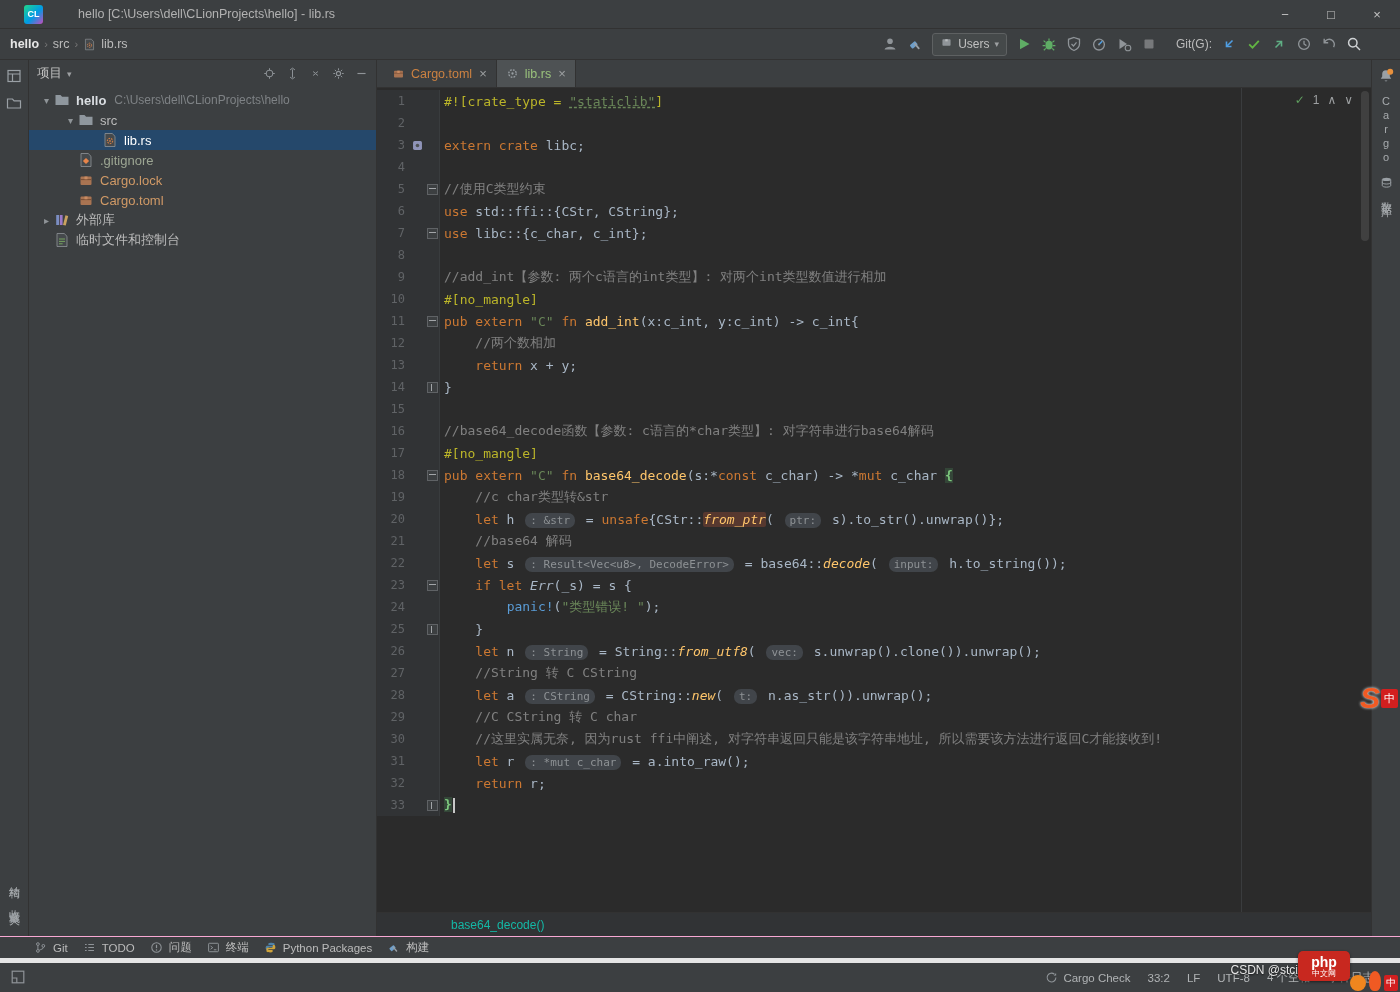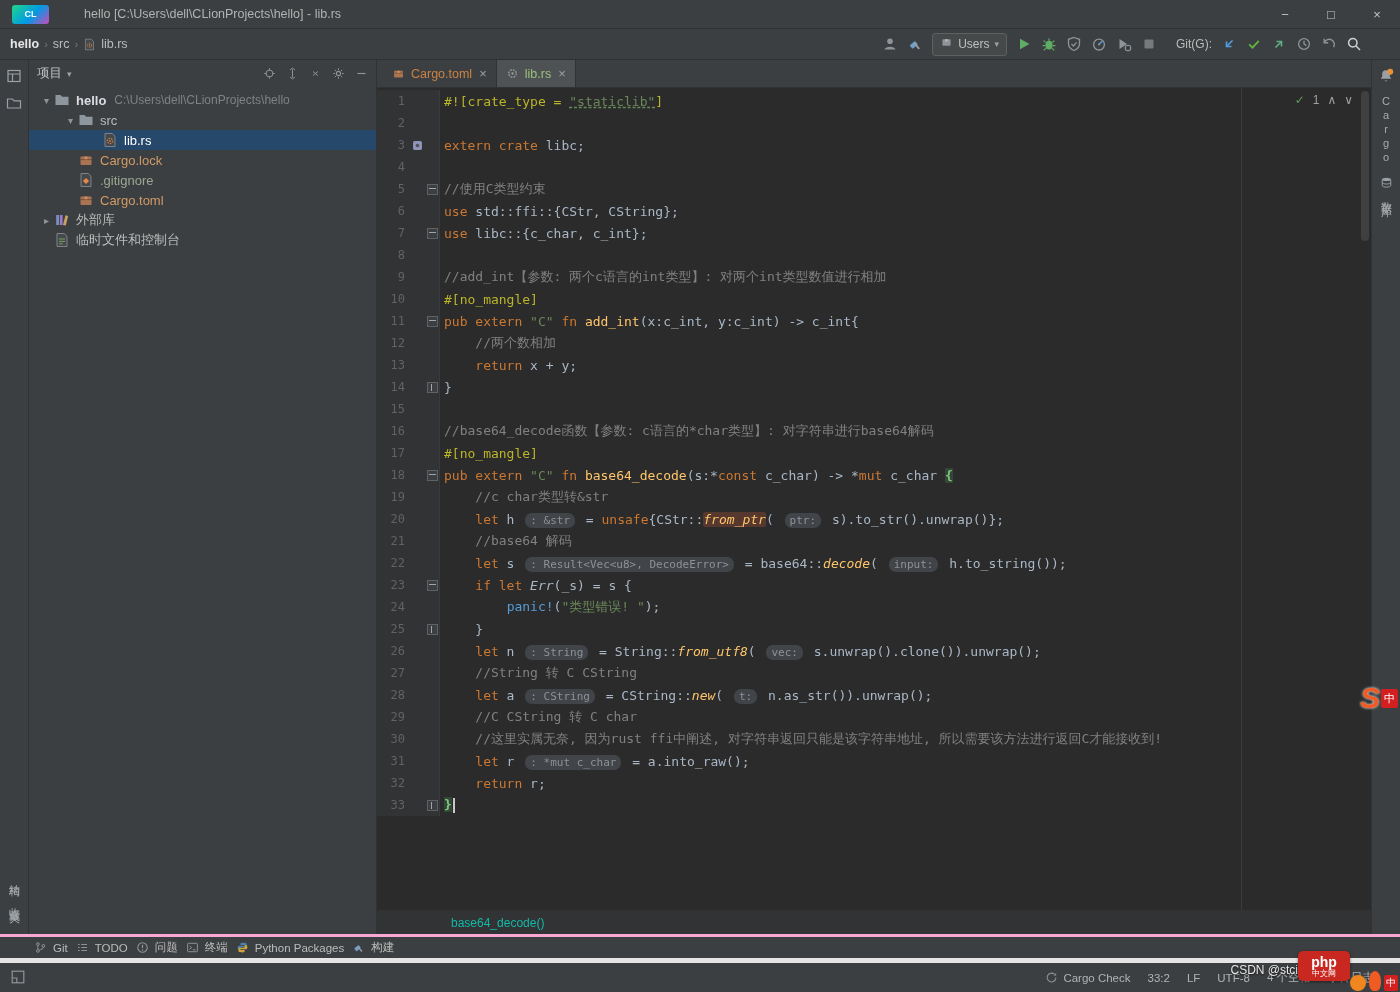--- a/index.html
+++ b/index.html
@@ -1,21 +1,21 @@
 <!DOCTYPE html>
 <html><head>
 <meta charset="utf-8">
 <style>
   html,body{margin:0;padding:0;background:#222;}
   body{width:1400px;height:992px;overflow:hidden;font-family:"Liberation Sans","DejaVu Sans",sans-serif;font-size:12px;color:#bbbbbb;position:relative;}
   .app{width:1400px;height:992px;display:flex;flex-direction:column;background:#3c3f41;position:relative;overflow:hidden;}
 
   
   .titlebar{height:28px;flex:0 0 28px;display:flex;align-items:center;background:#3c3f41;border-bottom:1px solid #323232;}
-  .logo{width:37px;height:19px;margin:0 9px 0 12px;border-radius:3px;background:linear-gradient(135deg,#21d789,#009ae5 55%,#c94bbc);color:#fff;font-weight:bold;font-size:9px;display:flex;align-items:center;justify-content:center;}
+  .logo{width:19px;height:19px;margin:0 9px 0 24px;border-radius:3px;background:linear-gradient(135deg,#21d789,#009ae5 55%,#c94bbc);color:#fff;font-weight:bold;font-size:9px;display:flex;align-items:center;justify-content:center;}
   .menubar{display:flex;height:100%;}
   .menu-item{padding:0 8px;line-height:28px;color:#bbbbbb;font-size:12.5px;white-space:nowrap;}
   .win-title{flex:1;margin-left:26px;color:#b2b2b2;font-size:12.5px;white-space:nowrap;overflow:hidden;}
   .win-btns{display:flex;height:100%;}
   .win-btn{width:46px;height:100%;display:flex;align-items:center;justify-content:center;color:#c3c3c3;font-size:13px;}
 
   
   .toolbar{height:30px;flex:0 0 30px;display:flex;align-items:center;background:#3c3f41;border-bottom:1px solid #323232;padding-left:10px;}
   .breadcrumb{display:flex;align-items:center;gap:5px;}
   .bc-item{color:#bbbbbb;font-size:12.5px;}
@@ -87,21 +87,21 @@
   .c-hint{font-size:11px;background:#41454a;color:#8e9295;border-radius:7px;padding:1px 5px;margin:0 3px;}
   .caret{display:inline-block;width:2px;height:15px;background:#c8c8c8;vertical-align:middle;margin-left:1px;}
   .margin-guide{position:absolute;left:864px;top:0;bottom:0;width:1px;background:#3a3c3e;pointer-events:none;}
   .inspect{position:absolute;top:5px;right:18px;display:flex;align-items:center;gap:8px;color:#9da0a2;font-size:12px;}
   .inspect .check{color:#5f9f5f;font-weight:bold;}
   .vscroll{position:absolute;right:0;top:0;bottom:0;width:12px;}
   .vscroll .thumb{position:absolute;top:3px;right:2px;width:8px;height:150px;background:rgba(255,255,255,0.10);border-radius:4px;}
   .ed-breadcrumb{height:23px;flex:0 0 23px;background:#313335;border-top:1px solid #323232;display:flex;align-items:center;padding-left:74px;color:#14b8a6;font-size:12px;}
 
   
-  .bottom-bar{height:21px;flex:0 0 21px;background:#3c3f41;border-top:3px solid #f9a8d4;display:flex;align-items:center;padding-left:30px;gap:0;}
+  .bottom-bar{height:21px;flex:0 0 21px;background:#3c3f41;border-top:1px solid #f9a8d4;display:flex;align-items:center;padding-left:30px;gap:7px;}
   .bb-item{display:flex;align-items:center;gap:6px;color:#bbbbbb;font-size:11.5px;height:100%;padding:0 4px;}
   .status-bar{height:29px;flex:0 0 29px;background:#3c3f41;border-top:5px solid #e5e5e5;display:flex;align-items:center;padding:0 10px;font-size:11.5px;color:#b0b3b5;}
   .sb-right{margin-left:auto;display:flex;align-items:center;gap:17px;padding-right:16px;}
   .sb-item{display:flex;align-items:center;gap:5px;white-space:nowrap;}
 
   
   .wm{position:absolute;z-index:60;pointer-events:none;}
   #wm-badge{top:683px;right:2px;display:flex;align-items:center;}
   #wm-badge .wm-s{color:#f05a23;font-size:30px;font-weight:bold;font-style:italic;text-shadow:0 0 3px #fff;line-height:1;}
   #wm-badge .wm-zh{background:#d21f1f;color:#fff;font-size:11px;padding:2px 3px;border-radius:2px;margin-left:1px;}
@@ -346,36 +346,36 @@
                 <circle cx="8" cy="9" r="2.6" fill="none" stroke="#c77b48" stroke-width="1.2" stroke-dasharray="1.6 1"></circle>
                 <circle cx="8" cy="9" r="0.9" fill="#c77b48"></circle>
               </svg>
             </span>
             <span class="tree-label">lib.rs</span>
           </div>
           <div class="tree-row" style="padding-left: 34px;">
             <span class="chevron"></span>
             <span class="ic">
               <svg viewBox="0 0 16 16">
+                <path d="M3 1.5h7.2l2.8 2.8v10.2H3z" fill="#45494c" stroke="#8f9498" stroke-width="0.8"></path>
+                <rect x="5.8" y="6.8" width="4.4" height="4.4" transform="rotate(45 8 9)" fill="#e8854a"></rect>
+              </svg>
+            </span>
+            <span class="tree-label" style="color: rgb(157, 166, 147);">.gitignore</span>
+          </div>
+          <div class="tree-row" style="padding-left: 34px;">
+            <span class="chevron"></span>
+            <span class="ic">
+              <svg viewBox="0 0 16 16">
                 <rect x="2.5" y="4.5" width="11" height="8.5" rx="1" fill="#a97452"></rect>
                 <rect x="2.5" y="7" width="11" height="1.1" fill="#7d5137"></rect>
                 <rect x="6.5" y="4.5" width="3" height="2.8" fill="#c98c63"></rect>
               </svg>
             </span>
             <span class="tree-label" style="color: rgb(209, 154, 102);">Cargo.lock</span>
-          </div>
-          <div class="tree-row" style="padding-left: 34px;">
-            <span class="chevron"></span>
-            <span class="ic">
-              <svg viewBox="0 0 16 16">
-                <path d="M3 1.5h7.2l2.8 2.8v10.2H3z" fill="#45494c" stroke="#8f9498" stroke-width="0.8"></path>
-                <rect x="5.8" y="6.8" width="4.4" height="4.4" transform="rotate(45 8 9)" fill="#e8854a"></rect>
-              </svg>
-            </span>
-            <span class="tree-label" style="color: rgb(157, 166, 147);">.gitignore</span>
           </div>
           <div class="tree-row" style="padding-left: 34px;">
             <span class="chevron"></span>
             <span class="ic">
               <svg viewBox="0 0 16 16">
                 <rect x="2.5" y="4.5" width="11" height="8.5" rx="1" fill="#a97452"></rect>
                 <rect x="2.5" y="7" width="11" height="1.1" fill="#7d5137"></rect>
                 <rect x="6.5" y="4.5" width="3" height="2.8" fill="#c98c63"></rect>
               </svg>
             </span>

